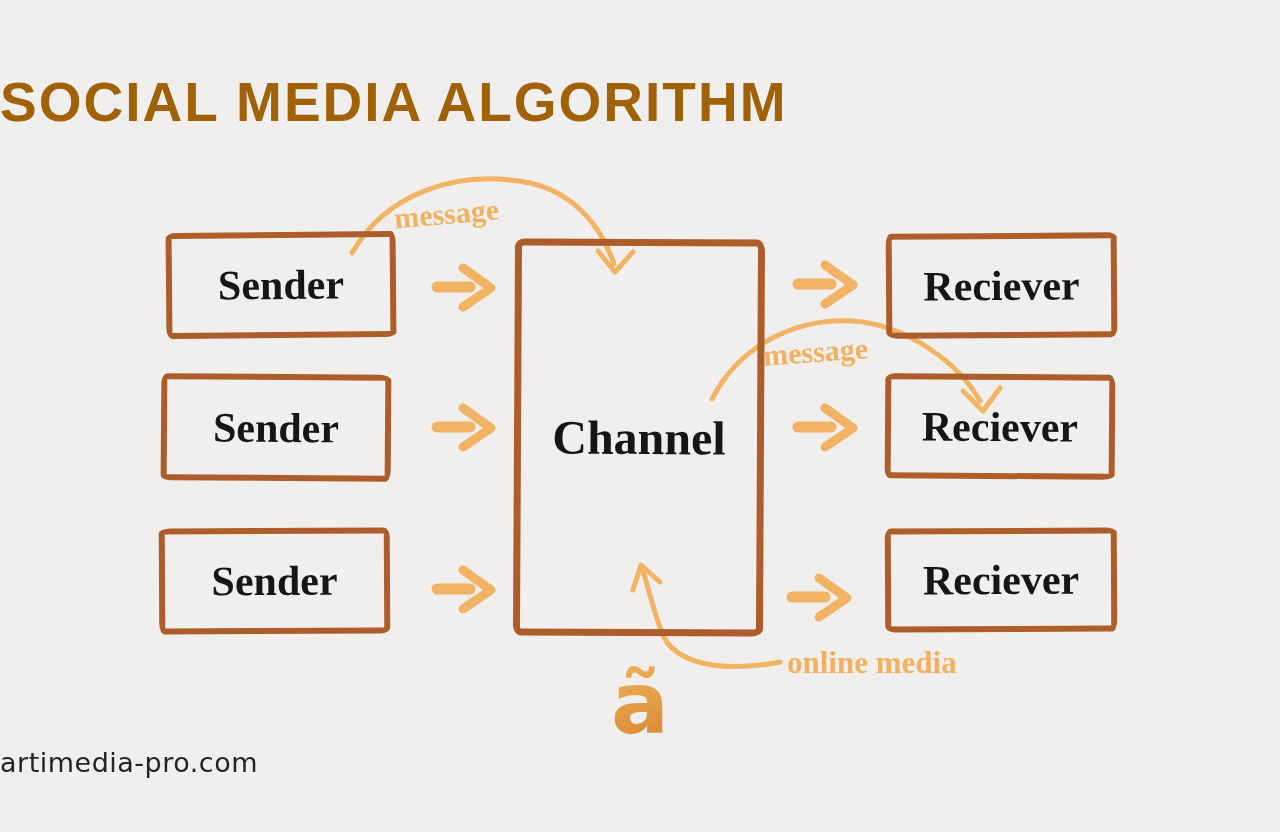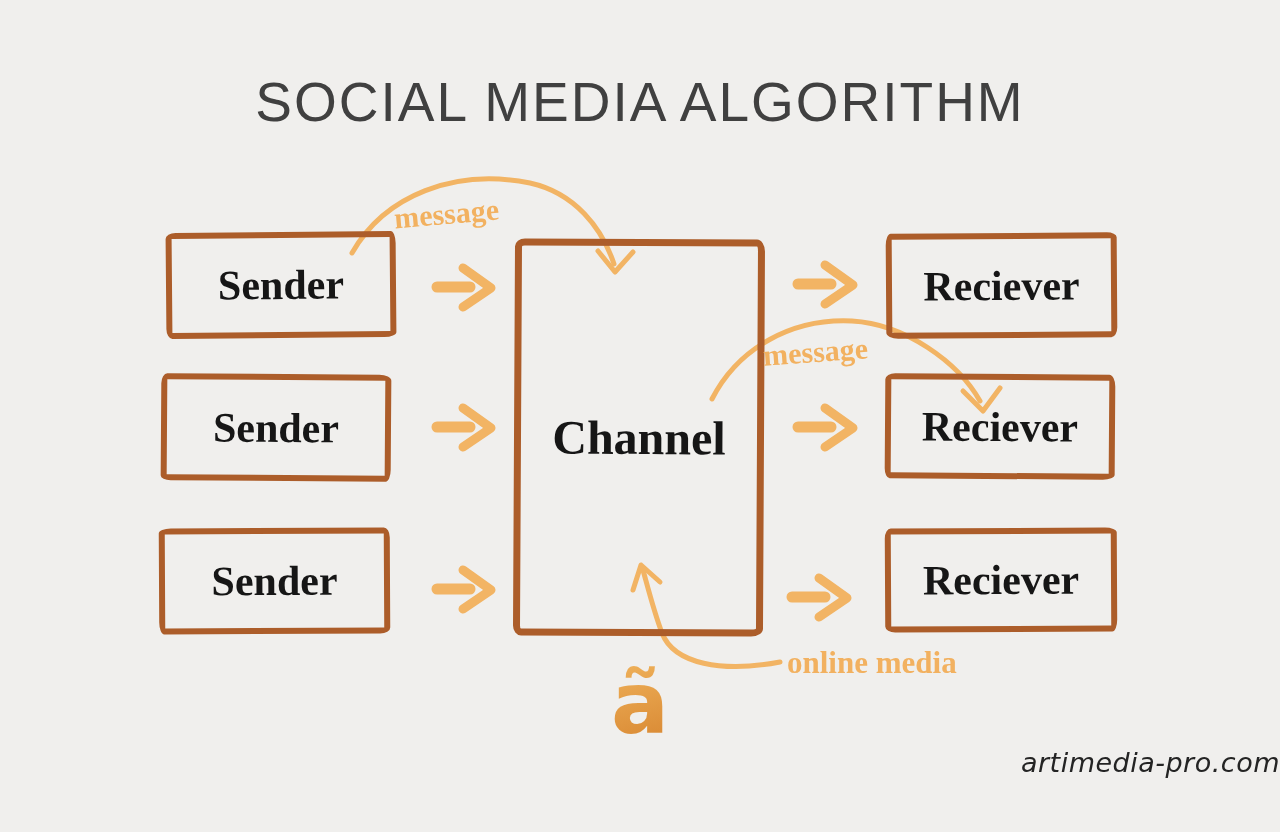--- a/index.html
+++ b/index.html
@@ -3,23 +3,23 @@
 <meta charset="utf-8">
 <style>
   html,body { margin:0; padding:0; }
   .page {
     position:relative; width:1280px; height:832px;
     background:#f0efed; overflow:hidden;
     font-family:"Liberation Sans", sans-serif;
   }
   .title {
     position:absolute; top:70px; left:0; width:100%;
-    margin:0; text-align:center;
-    font-size:55px; font-weight:400; letter-spacing:2px;
-    color:#404040;
+    margin:0; 
+    font-size:55px; font-weight:700; letter-spacing:2px;
+    color:#a16207;
     font-family:"Liberation Sans", sans-serif;
   }
   .box {
     position:absolute; box-sizing:border-box;
     border:6px solid #ac5d2a;
     display:flex; align-items:center; justify-content:center;
     background:transparent;
   }
   .box .box-label {
     font-family: cursive;
@@ -54,22 +54,22 @@
 
   .logo {
     position:absolute; top:660px; left:0; width:100%;
     text-align:center; font-size:86px; font-weight:bold; line-height:1;
     font-family:"DejaVu Sans", sans-serif;
     background:linear-gradient(165deg, #fbe2b2 8%, #f0b35c 38%, #cf7722 70%, #a34f0e 100%);
     -webkit-background-clip:text; background-clip:text; color:transparent;
   }
   .website {
     position:absolute; top:747px; left:0; width:100%;
-    text-align:right; font-size:27px; letter-spacing:0.5px;
-    color:#242424; font-family:"DejaVu Sans", sans-serif;font-style:italic;
+    text-align:left; font-size:27px; letter-spacing:0.5px;
+    color:#242424; font-family:"DejaVu Sans", sans-serif;
   }
 </style>
 </head>
 <body>
 
 <div class="page">
 
   <h1 class="title">SOCIAL MEDIA ALGORITHM</h1>
 
   <svg class="arrows" viewBox="0 0 1280 832">

